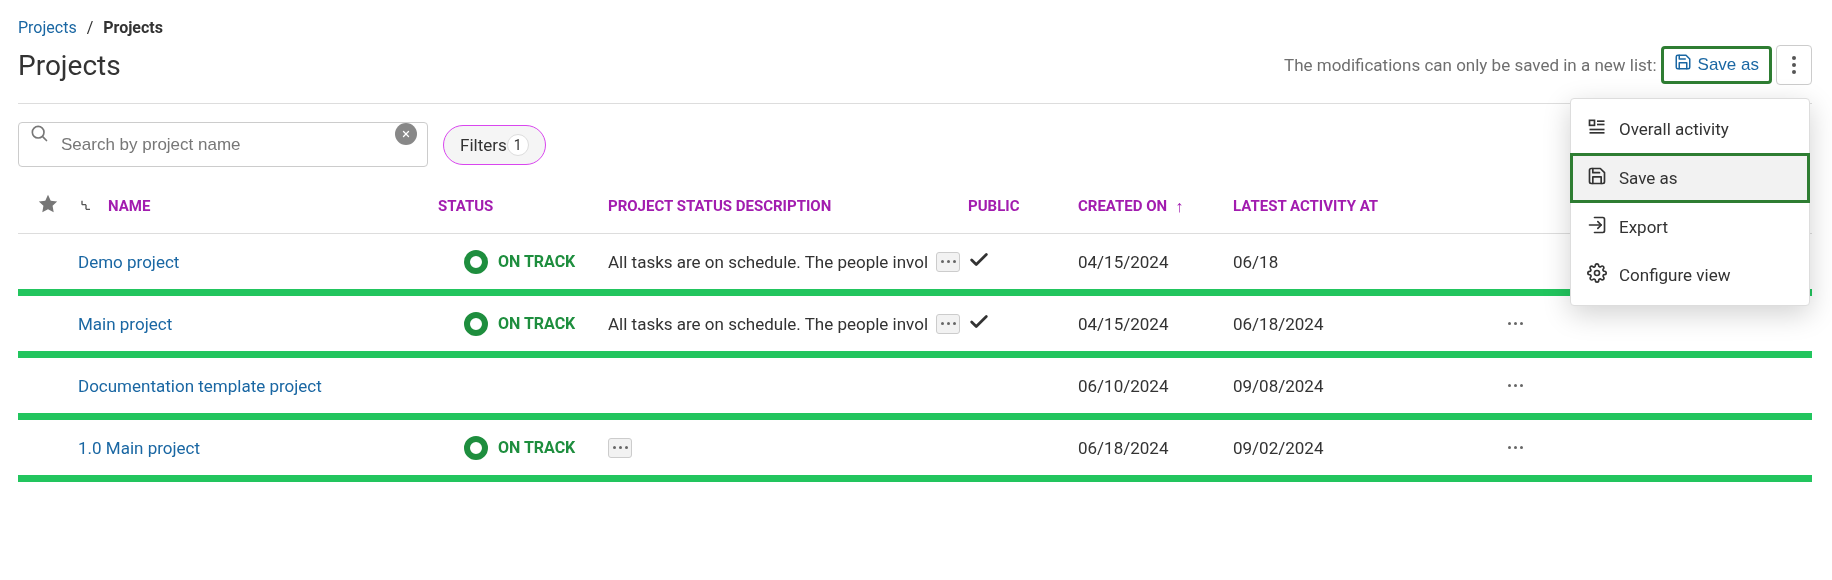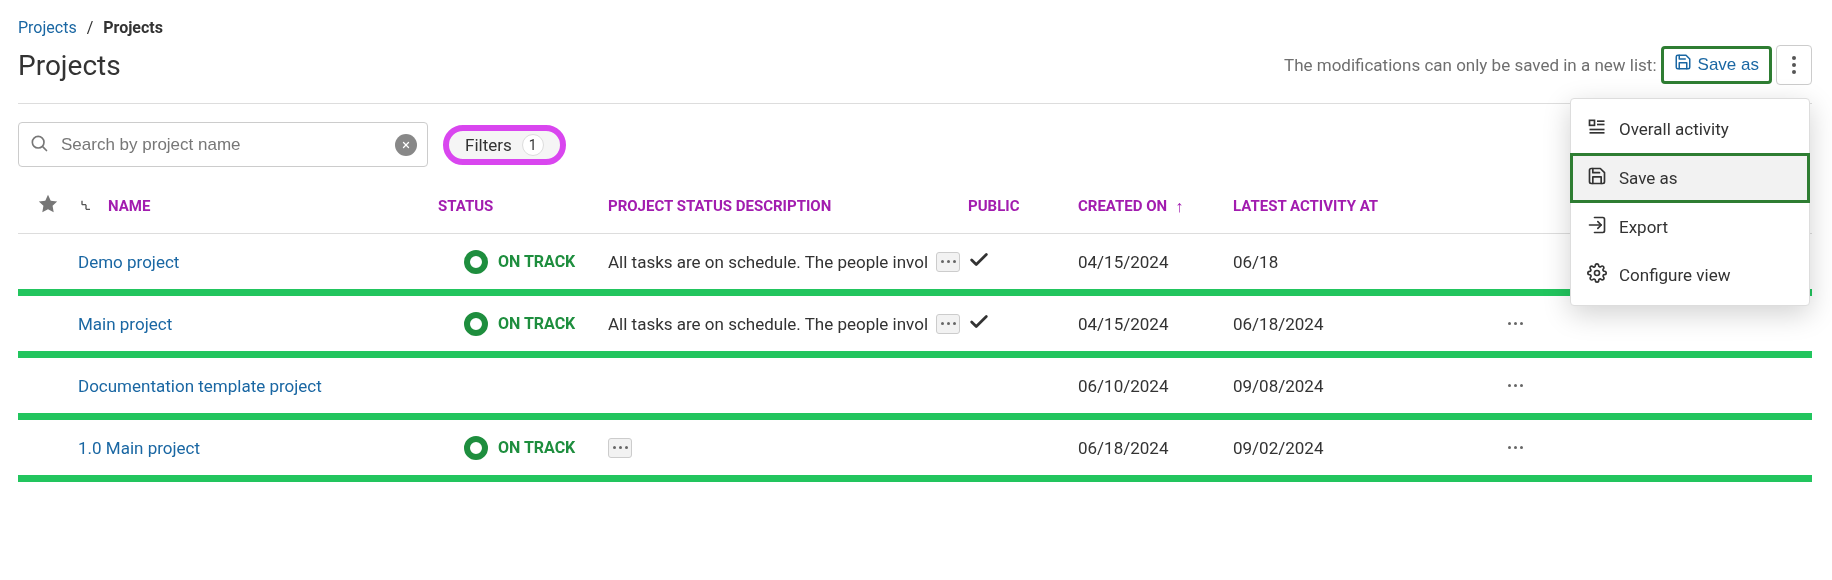--- a/index.html
+++ b/index.html
@@ -51,42 +51,42 @@
     background: #fff;
     color: #555;
   }
 
   
   .toolbar {
     display: flex; align-items: center; gap: 15px;
     padding: 18px 0 12px 0;
   }
   .search-wrap {
-    display: flex; align-items: center;
+    display: flex; 
     width: 410px; height: 45px;
     border: 1px solid #ccc; border-radius: 4px;
     padding: 0 10px; gap: 10px;
     color: #555;
   }
   .search-wrap input {
     flex: 1; border: none; outline: none;
     font-size: 17px; color: #333;
   }
   .search-wrap input::placeholder { color: #777; }
   .clear-btn {
     width: 22px; height: 22px; border-radius: 50%;
     background: #888; color: #fff;
     display: inline-flex; align-items: center; justify-content: center;
     font-size: 13px; cursor: pointer;
     line-height: 1;
   }
   .filters-btn {
-    display: inline-flex; align-items: center; gap: 10px;
+    display: inline-flex; align-items: center; 
     height: 40px; padding: 0 16px;
-    border: 6px solid #d946ef; border-radius: 22px;
+    border: 1px solid #d946ef; border-radius: 22px;
     background: #f5f5f5;
     font-size: 17px; color: #333;
     cursor: pointer;
   }
   .filters-badge {
     min-width: 22px; height: 22px;
     border-radius: 11px;
     background: #fff;
     border: 1px solid #ddd;
     display: inline-flex; align-items: center; justify-content: center;

